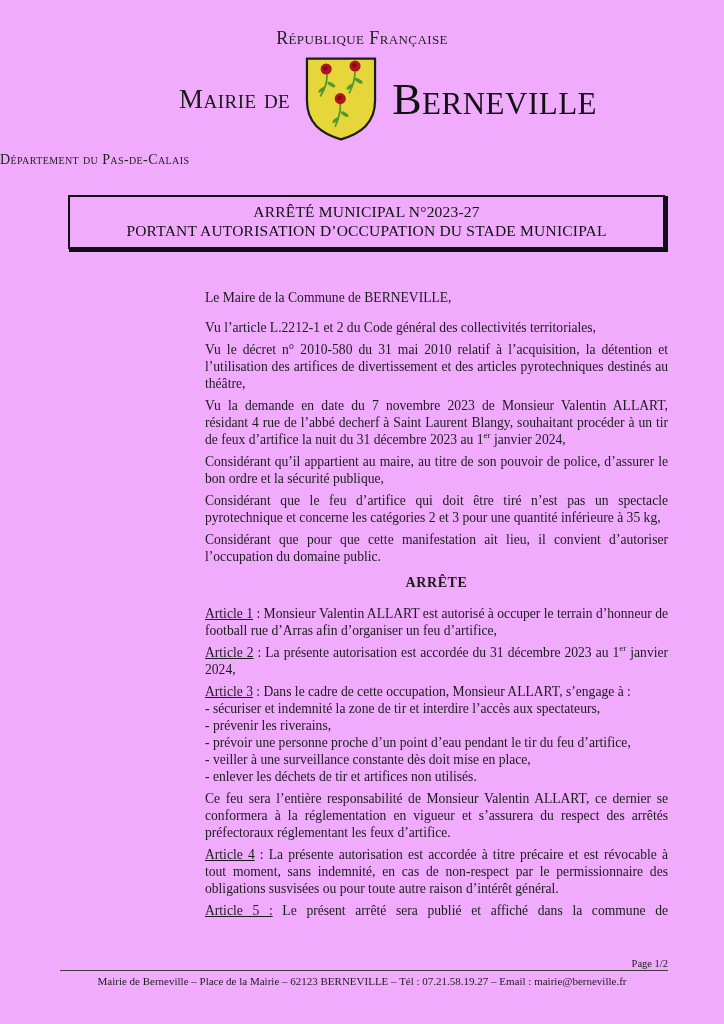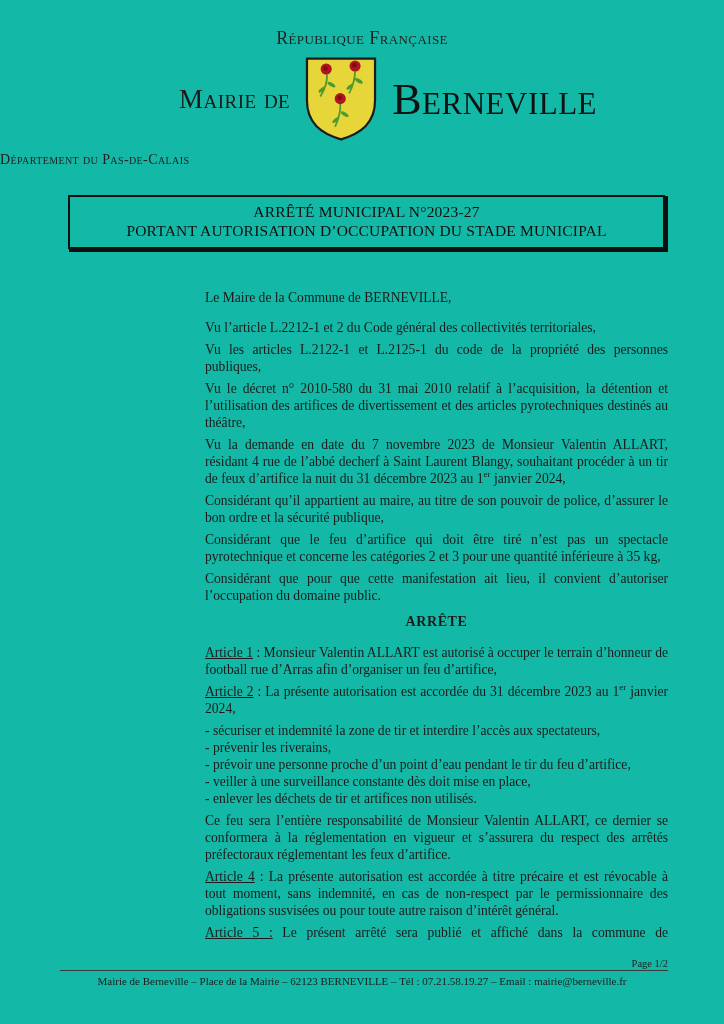--- a/index.html
+++ b/index.html
@@ -1,17 +1,17 @@
 <!DOCTYPE html>
 <html lang="fr"><head>
 <meta charset="utf-8">
 <style>
   html,body{margin:0;padding:0;background:#888;}
   .page{
-    width:724px;height:1024px;background:#14b8a6;margin:0 auto;
+    width:724px;height:1024px;background:#f0abfc;margin:0 auto;
     position:relative;overflow:hidden;
     font-family:"Liberation Serif","DejaVu Serif",serif;
     color:#1b1b1b;
   }
   
   .republique{
     text-align:center;padding-top:28px;font-variant:small-caps;
     font-size:18px;letter-spacing:.4px;color:#222;
   }
   .mairie-row{
@@ -110,34 +110,34 @@
 
   <div class="title-box">
     <div class="line">ARRÊTÉ MUNICIPAL N°2023-27</div>
     <div class="line">PORTANT AUTORISATION D’OCCUPATION DU STADE MUNICIPAL</div>
   </div>
 
   <div class="body">
     <p class="intro">Le Maire de la Commune de BERNEVILLE,</p>
 
     <p>Vu l’article L.2212-1 et 2 du Code général des collectivités territoriales,</p>
-    <p>Vu les articles L.2122-1 et L.2125-1 du code de la propriété des personnes publiques,</p>
     <p>Vu le décret n° 2010-580 du 31 mai 2010 relatif à l’acquisition, la détention et l’utilisation des artifices de divertissement et des articles pyrotechniques destinés au théâtre,</p>
     <p><span>Vu la demande en date du 7 novembre 2023 de Monsieur Valentin ALLART, résidant 4 rue de l’abbé decherf à Saint Laurent Blangy, souhaitant procéder à un tir de feux d’artifice la nuit du 31 décembre 2023 au 1</span><sup>er</sup><span> janvier 2024,</span></p>
 
     <p>Considérant qu’il appartient au maire, au titre de son pouvoir de police, d’assurer le bon ordre et la sécurité publique,</p>
     <p>Considérant que le feu d’artifice qui doit être tiré n’est pas un spectacle pyrotechnique et concerne les catégories 2 et 3 pour une quantité inférieure à 35 kg,</p>
     <p>Considérant que pour que cette manifestation ait lieu, il convient d’autoriser l’occupation du domaine public.</p>
 
     <div class="arrete-heading">ARRÊTE</div>
 
     <p><span class="u">Article 1</span><span> : </span><span>Monsieur Valentin ALLART est autorisé à occuper le terrain d’honneur de football rue d’Arras afin d’organiser un feu d’artifice,</span></p>
 
     <p><span class="u">Article 2</span><span> : </span><span>La présente autorisation est accordée du 31 décembre 2023 au 1</span><sup>er</sup><span> janvier 2024,</span></p>
 
+    <p style="margin-bottom:0"><span class="u">Article 3</span><span> : </span><span>Dans le cadre de cette occupation, Monsieur ALLART,  s’engage à :</span></p>
     <div class="bullets">
       <div>- sécuriser et indemnité la zone de tir et interdire l’accès aux spectateurs,</div>
       <div>- prévenir les riverains,</div>
       <div>- prévoir une personne proche d’un point d’eau pendant le tir du feu d’artifice,</div>
       <div>- veiller à une surveillance constante dès doit mise en place,</div>
       <div>- enlever les déchets de tir et artifices non utilisés.</div>
     </div>
 
     <p>Ce feu sera l’entière responsabilité de Monsieur Valentin ALLART, ce dernier se conformera à la réglementation en vigueur et s’assurera du respect des arrêtés préfectoraux réglementant les feux d’artifice.</p>
 

